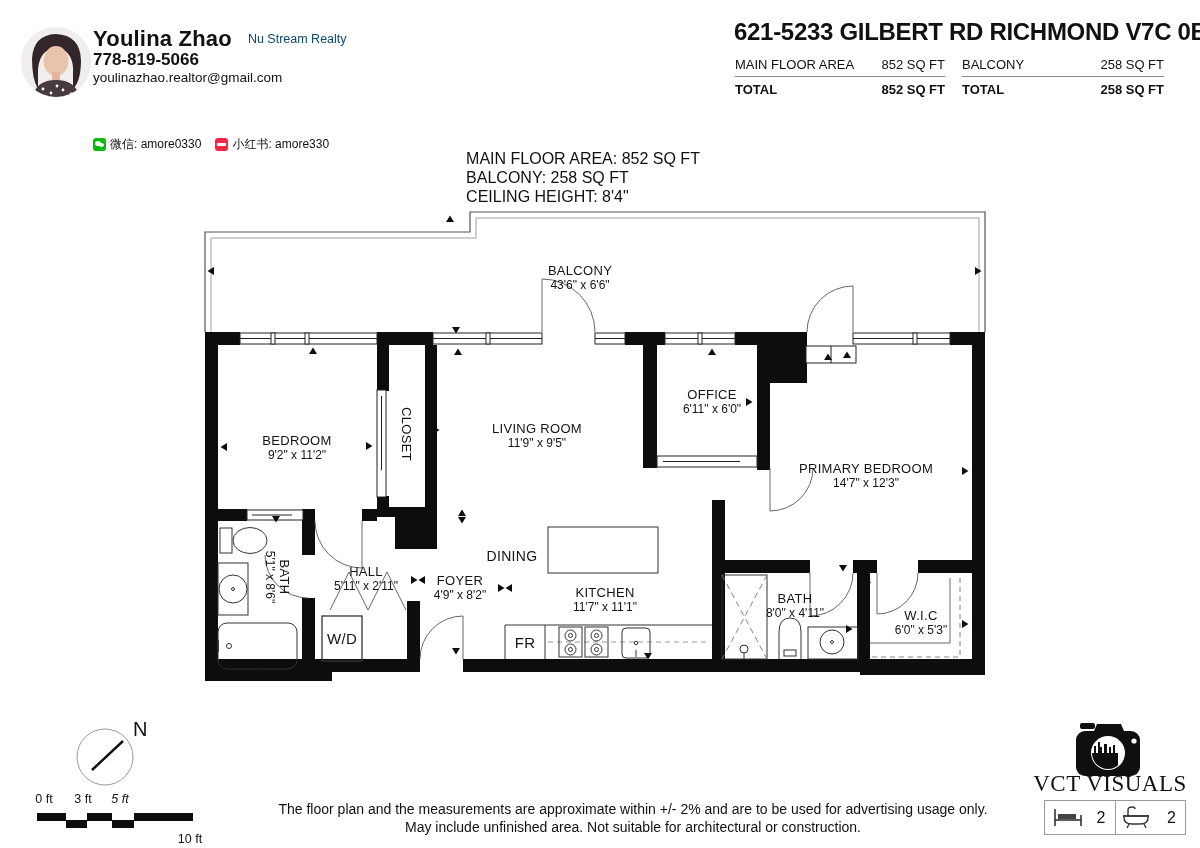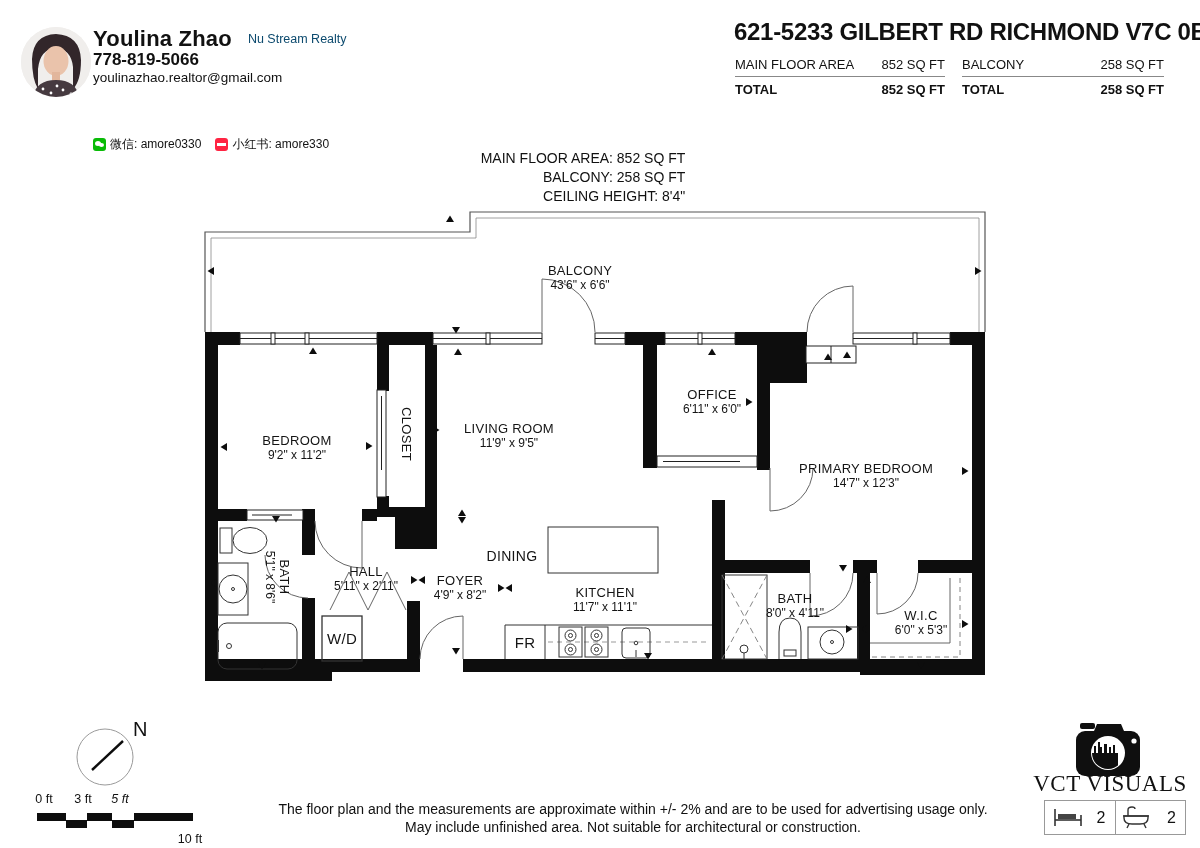--- a/index.html
+++ b/index.html
@@ -18,21 +18,21 @@
   .wechat{background:#09bb07;}
   .wechat:before{content:"";position:absolute;left:2px;top:3px;width:6px;height:5px;background:#fff;border-radius:50%;}
   .wechat:after{content:"";position:absolute;left:6px;top:5px;width:5px;height:4px;background:#fff;border-radius:50%;}
   .xhs{background:#ff2442;margin-left:10px;}
   .xhs:before{content:"";position:absolute;left:2px;top:5px;width:9px;height:3px;background:#fff;}
   .hdr-address{position:absolute;left:734px;top:18px;font-size:24px;font-weight:bold;letter-spacing:-.3px;white-space:nowrap;}
   .area-table{position:absolute;top:53px;font-size:13px;}
   .area-table .r1{display:flex;justify-content:space-between;align-items:center;height:23px;border-bottom:1.5px solid #888;}
   .area-table .r2{display:flex;justify-content:space-between;align-items:center;height:25px;font-weight:bold;}
   
-  .summary{position:absolute;left:583px;top:149px;transform:translateX(-50%);text-align:right;font-size:14px;line-height:19px;}
+  .summary{position:absolute;left:583px;top:149px;transform:translateX(-50%);text-align:left;font-size:16px;line-height:19px;}
   
   .lbl{position:absolute;transform:translate(-50%,-50%);text-align:center;line-height:1.13;white-space:nowrap;color:#141414;}
   .lbl .nm{font-size:13px;display:block;letter-spacing:.3px;}
   .lbl .dm{font-size:12px;display:block;}
   .lbl.rot{transform:translate(-50%,-50%) rotate(90deg);}
   .lbl.big{font-size:14px;letter-spacing:.4px;}
   
   .north{position:absolute;left:133px;top:718px;font-size:20px;}
   .scale-lbl{position:absolute;top:792px;transform:translateX(-50%);font-size:12.5px;text-align:right;}
   .disclaimer{position:absolute;left:633px;top:800px;transform:translateX(-50%);text-align:center;font-size:14px;line-height:18px;width:820px;}
@@ -328,21 +328,21 @@
     <span class="nm">BALCONY</span>
     <span class="dm">43'6" x 6'6"</span>
   </div>
   <div class="lbl" style="left:297px;top:448px;">
     <span class="nm">BEDROOM</span>
     <span class="dm">9'2" x 11'2"</span>
   </div>
   <div class="lbl rot" style="left:406px;top:434px;">
     <span class="nm">CLOSET</span>
   </div>
-  <div class="lbl" style="left:509px;top:436px;">
+  <div class="lbl" style="left:537px;top:436px;">
     <span class="nm">LIVING ROOM</span>
     <span class="dm">11'9" x 9'5"</span>
   </div>
   <div class="lbl" style="left:712px;top:402px;">
     <span class="nm">OFFICE</span>
     <span class="dm">6'11" x 6'0"</span>
   </div>
   <div class="lbl" style="left:866px;top:476px;">
     <span class="nm">PRIMARY BEDROOM</span>
     <span class="dm">14'7" x 12'3"</span>

